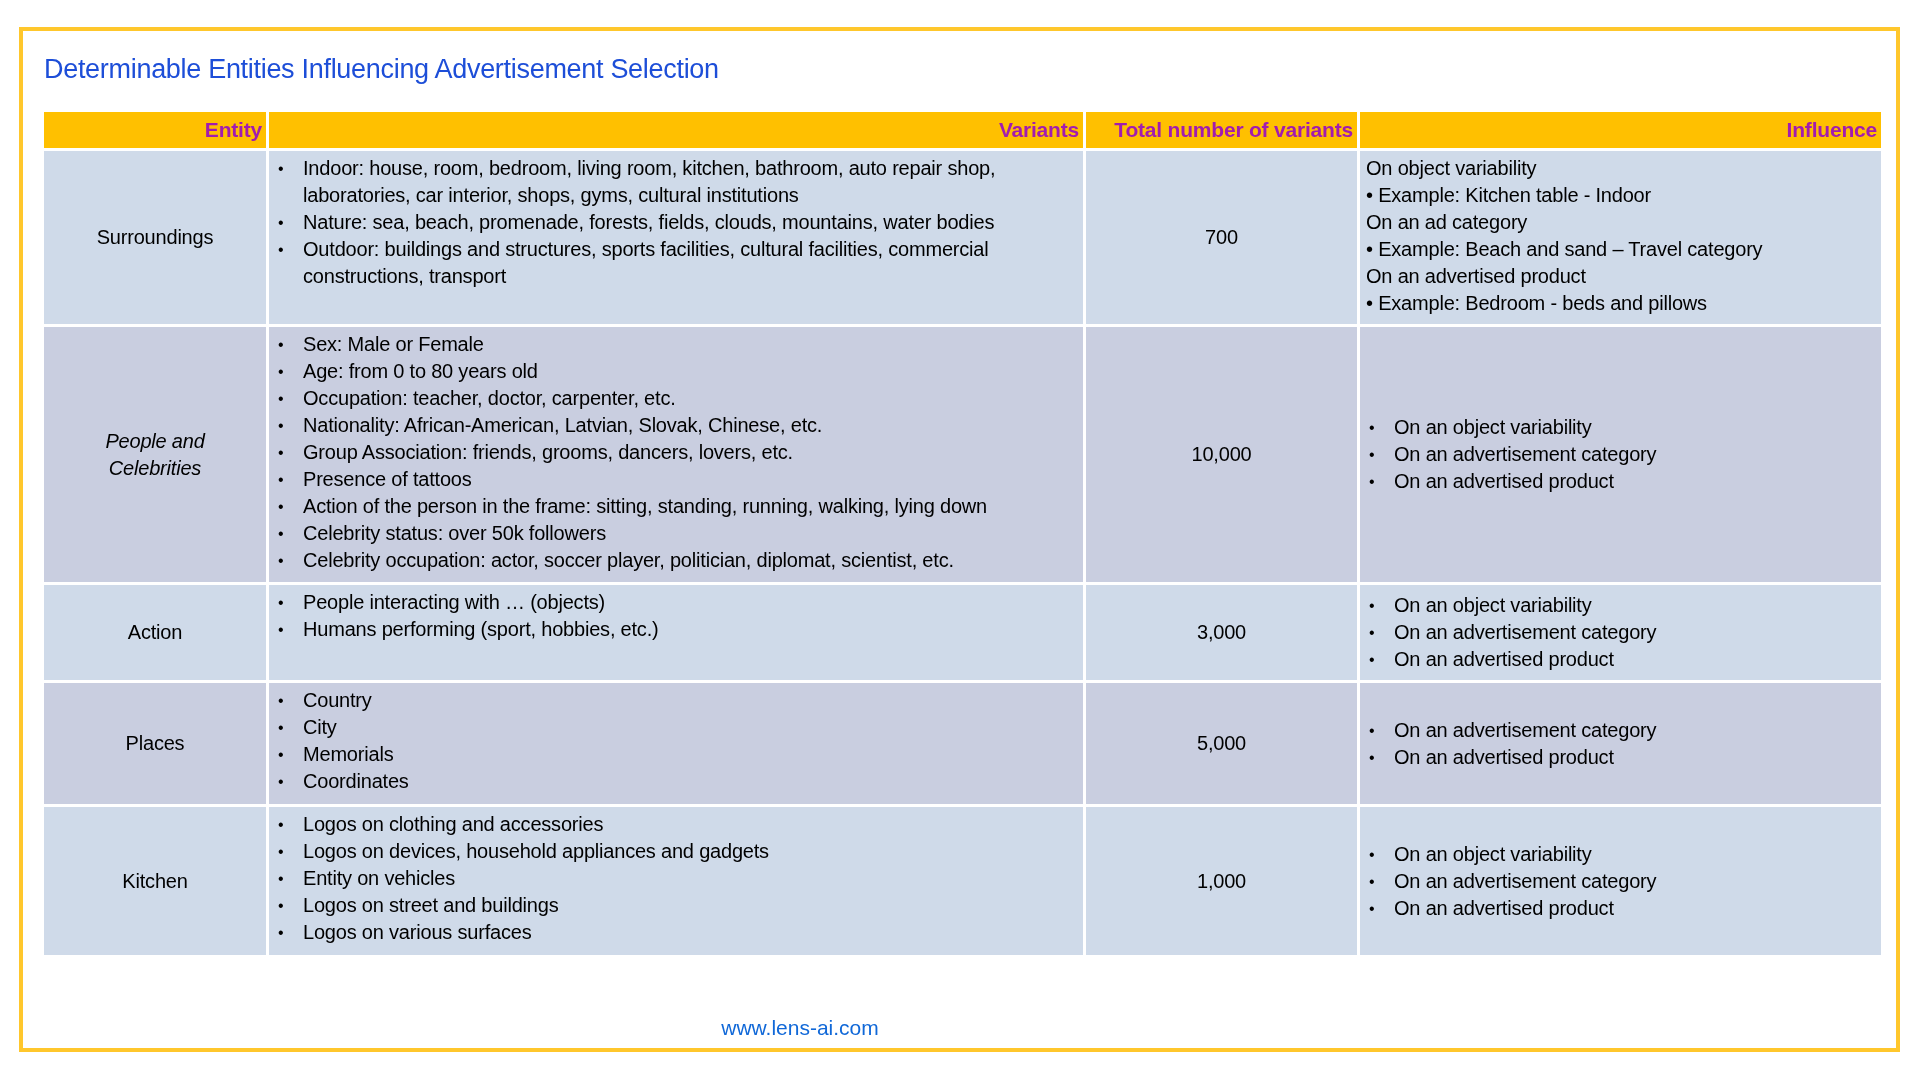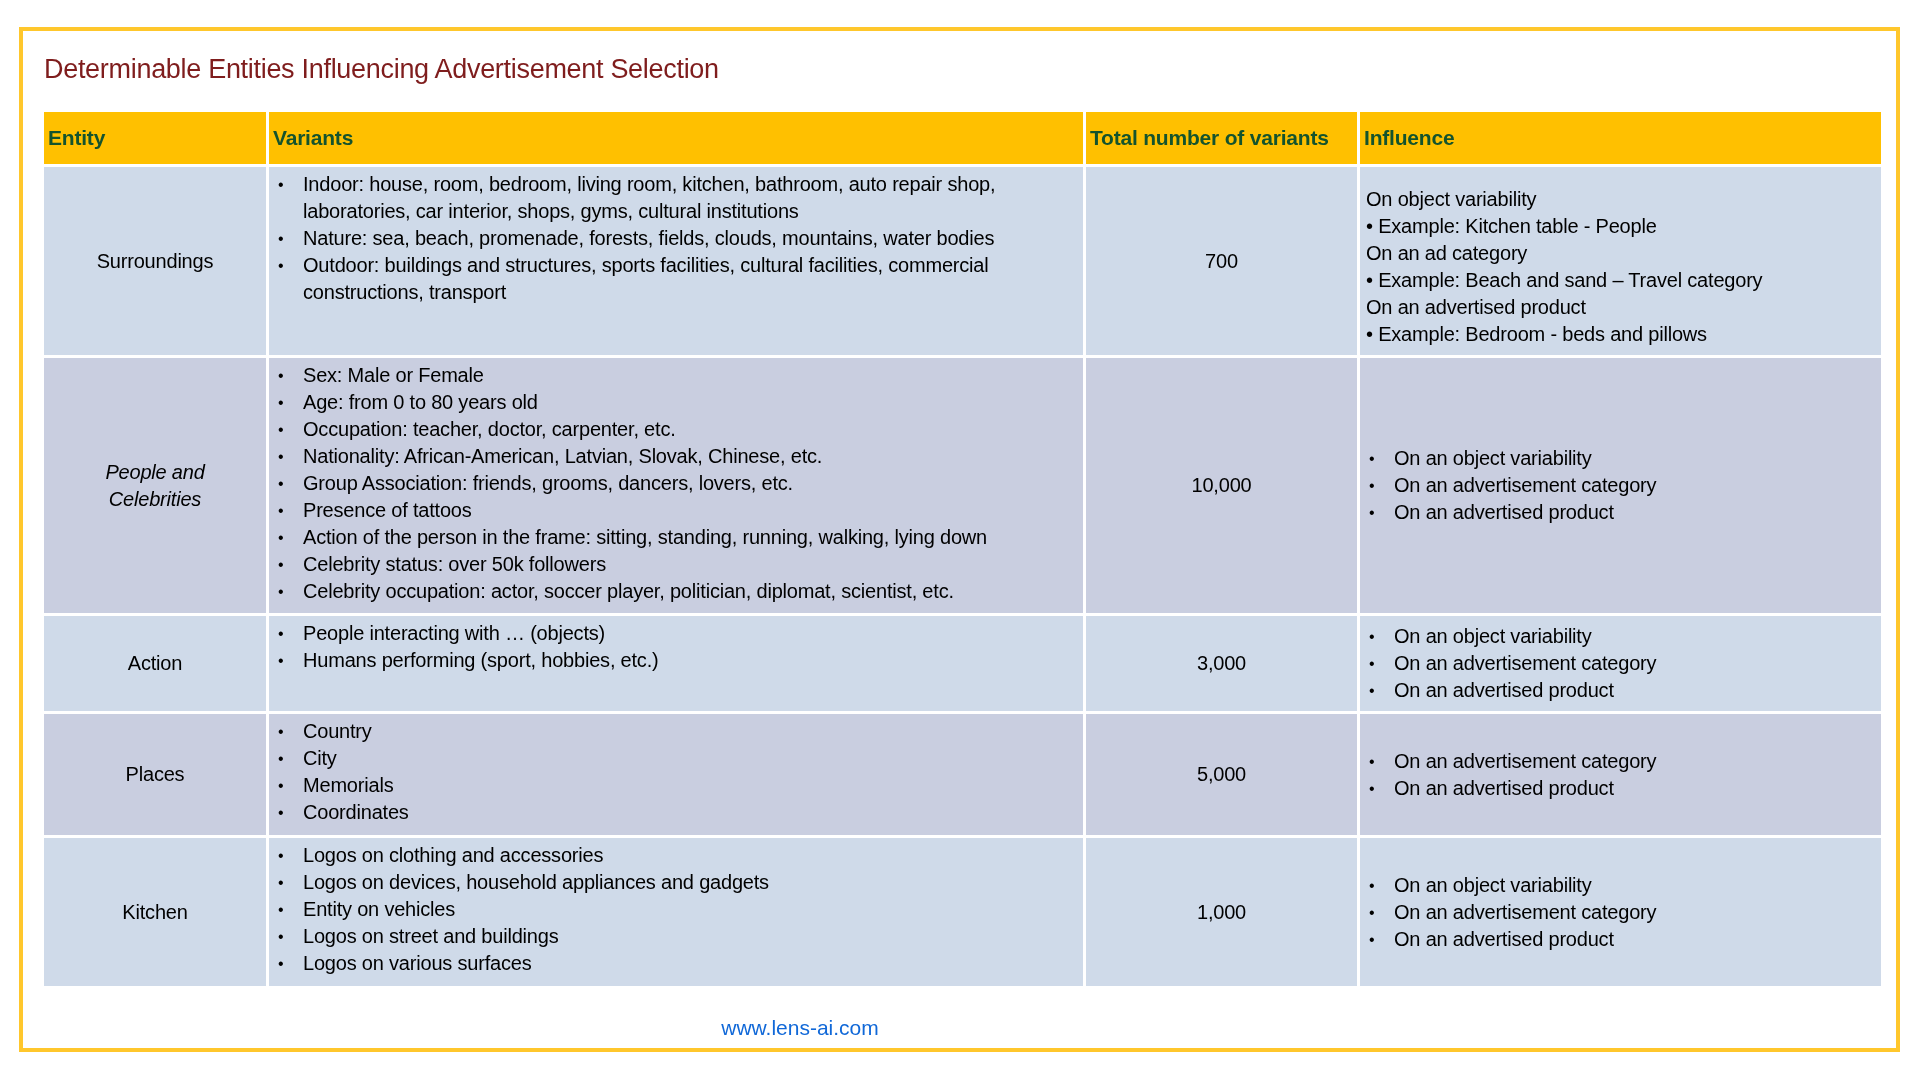--- a/index.html
+++ b/index.html
@@ -23,61 +23,61 @@
       height: 1017px;
       border: 4px solid #FFC72C;
       box-sizing: content-box;
     }
     .title {
       position: absolute;
       left: 44px;
       top: 54px;
       font-size: 27px;
       letter-spacing: -0.3px;
-      color: #7f1d1d;
+      color: #1d4ed8;
       white-space: nowrap;
     }
     table.grid {
       position: absolute;
       left: 41px;
       top: 109px;
       width: 1837px;
       border-collapse: separate;
       border-spacing: 3px;
       table-layout: fixed;
     }
     table.grid col.c1 { width: 222px; }
     table.grid col.c2 { width: 814px; }
     table.grid col.c3 { width: 271px; }
     table.grid col.c4 { width: 521px; }
     th {
       background: #FFC000;
-      color: #14532d;
+      color: #a21caf;
       font-weight: bold;
       font-size: 21px;
-      height: 52px;
+      height: 36px;
       padding: 0 4px;
-      text-align: left;
+      text-align: right;
       vertical-align: middle;
       white-space: nowrap;
       letter-spacing: -0.2px;
     }
     td {
       font-size: 20px;
       line-height: 27px;
       padding: 3px 6px;
       vertical-align: middle;
       letter-spacing: -0.2px;
     }
     tr.odd td { background: #CFDAE9; }
     tr.even td { background: #C9CEE0; }
     td.entity, td.total { text-align: center; }
     td.variants { vertical-align: top; padding-top: 4px; }
     td.influence { vertical-align: middle; }
-    td.influence.top { vertical-align: top; padding-top: 19px; }
+    td.influence.top { vertical-align: top; padding-top: 4px; }
     ul.blist {
       list-style: none;
       margin: 0;
       padding: 0;
     }
     ul.blist li {
       position: relative;
       padding-left: 28px;
     }
     ul.blist li .bullet {
@@ -132,21 +132,21 @@
       <td class="variants">
         <ul class="blist">
           <li><span class="bullet">•</span><span>Indoor: house, room, bedroom, living room, kitchen, bathroom, auto repair shop, laboratories, car interior, shops, gyms, cultural institutions</span></li>
           <li><span class="bullet">•</span><span>Nature: sea, beach, promenade, forests, fields, clouds, mountains, water bodies</span></li>
           <li><span class="bullet">•</span><span>Outdoor: buildings and structures, sports facilities, cultural facilities, commercial constructions, transport</span></li>
         </ul>
       </td>
       <td class="total">700</td>
       <td class="influence top">
         <div class="infl-line">On object variability</div>
-        <div class="infl-line">• Example: Kitchen table - People</div>
+        <div class="infl-line">• Example: Kitchen table - Indoor</div>
         <div class="infl-line">On an ad category</div>
         <div class="infl-line">• Example: Beach and sand – Travel category</div>
         <div class="infl-line">On an advertised product</div>
         <div class="infl-line">• Example: Bedroom - beds and pillows</div>
       </td>
     </tr>
 
     <tr class="even r2">
       <td class="entity">
         <span style="display:inline-block;max-width:130px;font-style:italic;">People and Celebrities</span>

